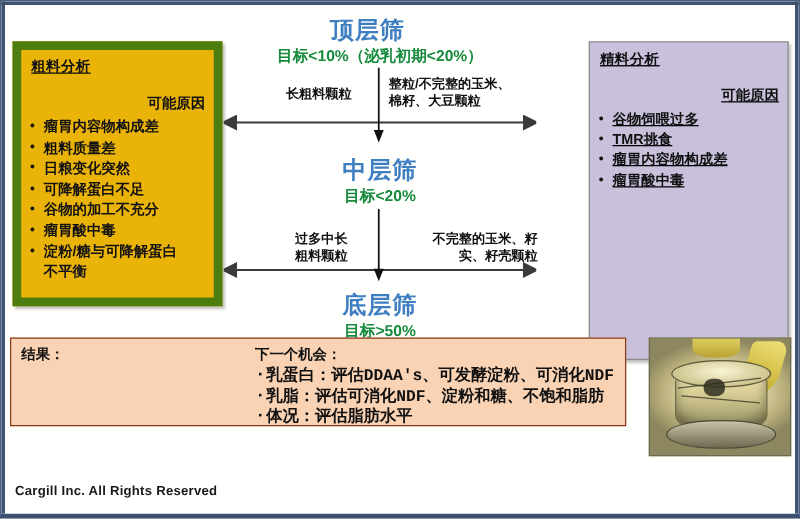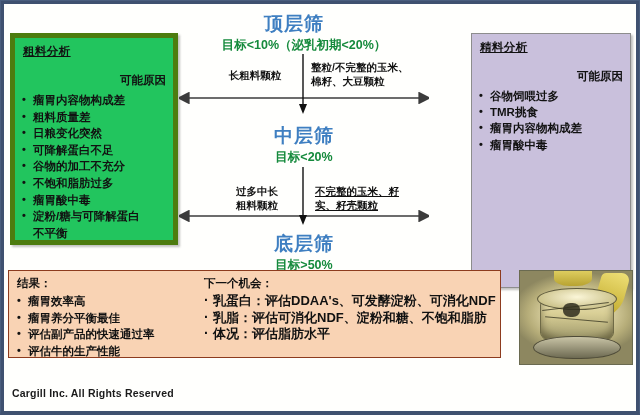--- a/index.html
+++ b/index.html
@@ -61,30 +61,31 @@
   }
   .panel ul li::before{
     content:"\2022";
     position:absolute;left:0;top:-1px;
     font-size:11px;
   }
 
   
   #forage-panel{
     left:9px;top:32px;width:168px;height:212px;
-    background:#22c55e;
-    border:5px solid #4d7c0f;
+    background:#eab308;
+    border:7px solid #4d7c0f;
     box-shadow:2px 2px 2px rgba(120,120,120,.45);
   }
   
   #concentrate-panel{
     left:470px;top:32px;width:160px;height:255px;
     background:#c9c0dc;
     border:1px solid #8d8d8d;
     box-shadow:2px 2px 2px rgba(120,120,120,.45);
+    text-decoration:underline;
   }
   #concentrate-panel ul li{ line-height:16.2px; }
 
   
   .sieve-name{
     position:absolute;
     width:260px;
     text-align:center;
     font-size:19px;
     font-weight:bold;
@@ -111,41 +112,42 @@
     position:absolute;
     font-size:10.5px;
     font-weight:bold;
     color:#111;
     line-height:13.5px;
     white-space:pre-line;
   }
   #lbl-top-left{  left:202px; top:68px; width:104px; text-align:center; }
   #lbl-top-right{ left:310px; top:60px; width:128px; text-align:left; }
   #lbl-mid-left{  left:208px; top:184px; width:96px;  text-align:center; }
-  #lbl-mid-right{ left:314px; top:184px; width:130px; text-align:left;text-decoration:underline; }
+  #lbl-mid-right{ left:299px; top:184px; width:130px; text-align:right; }
 
   
   .h-arrow{
     position:absolute;
     height:14px;
   }
   .v-arrow{
     position:absolute;
     width:10px;
   }
   .h-arrow svg,.v-arrow svg{display:block;}
 
   
   #summary-box{
     position:absolute;
-    left:7px;top:269px;width:493px;height:88px;
+    left:7px;top:269px;width:493px;height:71px;
     background:#f9d3b4;
     border:1px solid #8d3b1e;
     box-sizing:border-box;
     padding:5px 6px;
+    font-family:Liberation Mono, monospace;
   }
   .col-head{
     font-size:11.5px;font-weight:bold;color:#111;margin:0 0 2px 0;
   }
   #summary-box .results{
     position:absolute;left:8px;top:5px;width:230px;
   }
   #summary-box .opportunities{
     position:absolute;left:195px;top:5px;width:300px;
   }
@@ -237,21 +239,20 @@
 
   <div class="panel" id="forage-panel">
     <div class="title">粗料分析</div>
     <div class="subtitle">可能原因</div>
     <ul>
       <li>瘤胃内容物构成差</li>
       <li>粗料质量差</li>
       <li>日粮变化突然</li>
       <li>可降解蛋白不足</li>
       <li>谷物的加工不充分</li>
-      <li>不饱和脂肪过多</li>
       <li>瘤胃酸中毒</li>
       <li>淀粉/糖与可降解蛋白
 不平衡</li>
     </ul>
   </div>
 
   <div class="panel" id="concentrate-panel">
     <div class="title">精料分析</div>
     <div class="subtitle">可能原因</div>
     <ul>
@@ -313,26 +314,20 @@
       <path d="M1,48 L5,58 L9,48 Z" fill="#111"></path>
     </svg>
   </div>
 
   <div class="sieve-name" id="bot-name">底层筛</div>
   <div class="sieve-goal" id="bot-goal">目标&gt;50%</div>
 
   <div id="summary-box">
     <div class="results">
       <div class="col-head">结果：</div>
-      <ul>
-        <li>瘤胃效率高</li>
-        <li>瘤胃养分平衡最佳</li>
-        <li>评估副产品的快速通过率</li>
-        <li>评估牛的生产性能</li>
-      </ul>
     </div>
     <div class="opportunities">
       <div class="col-head">下一个机会：</div>
       <ul>
         <li>乳蛋白：评估DDAA's、可发酵淀粉、可消化NDF</li>
         <li>乳脂：评估可消化NDF、淀粉和糖、不饱和脂肪</li>
         <li>体况：评估脂肪水平</li>
       </ul>
     </div>
   </div>

